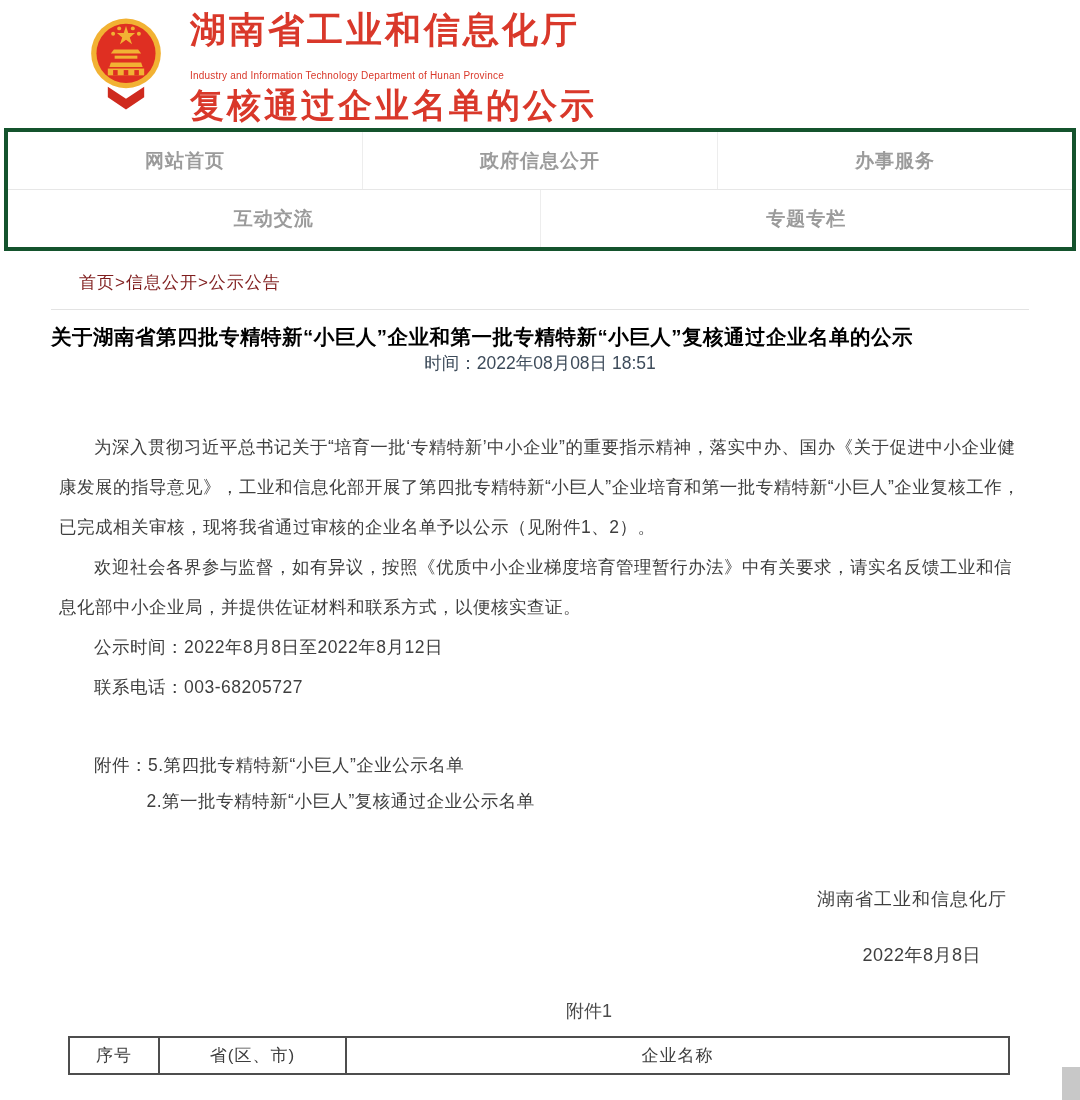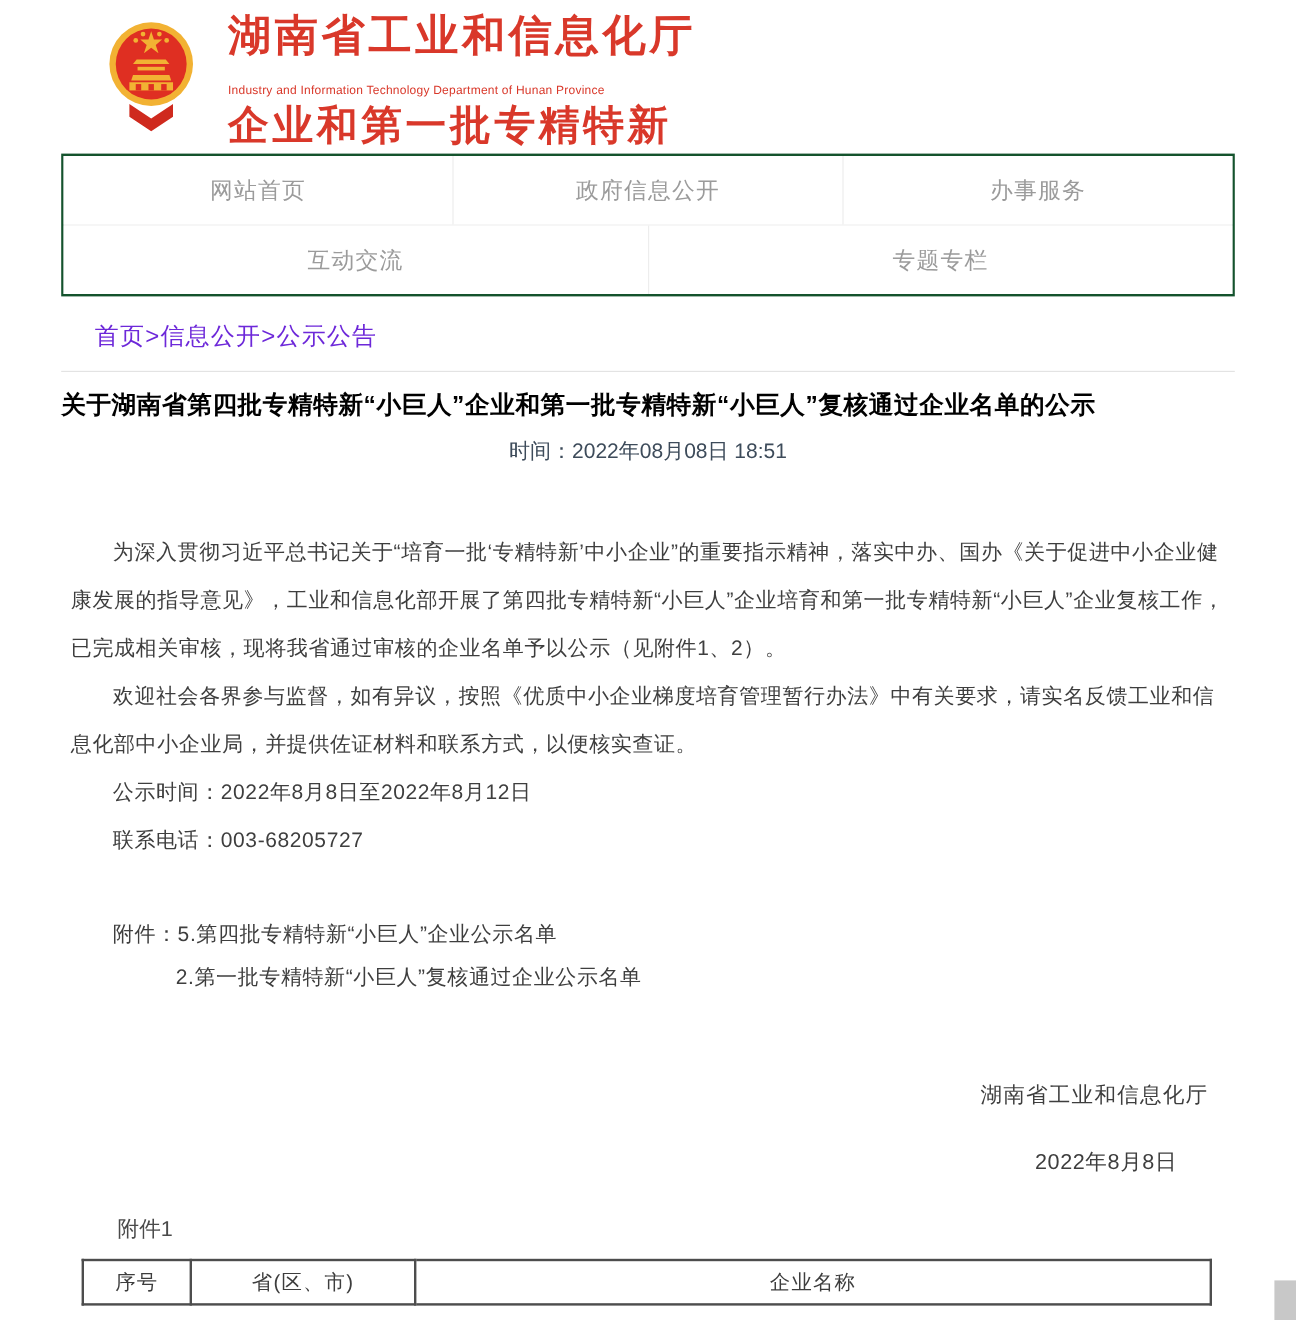--- a/index.html
+++ b/index.html
@@ -11,49 +11,49 @@
     color:#3f3f3f;
   }
   
   .site-header { display:flex; align-items:flex-start; padding:12px 0 0 88px; height:122px; }
   .emblem { width:76px; height:100px; flex:0 0 auto; margin-top:2px; }
   .org-block { margin-left:26px; line-height:1; }
   .org-cn  { font-size:36px; font-weight:bold; color:#d9382a; letter-spacing:3px; }
   .org-en  { font-size:10px; color:#d9382a; margin-top:23px; letter-spacing:.2px; }
   .org-cn2 { font-size:34px; font-weight:bold; color:#d9382a; letter-spacing:3px; margin-top:7px; }
   
-  .nav { width:978px; margin:6px auto 0; border:2px solid #14532d; }
+  .nav { width:1072px; margin:6px auto 0; border:4px solid #14532d;font-weight:bold; }
   .nav-row { display:flex; }
   .nav-row + .nav-row { border-top:1px solid #e7e7e7; }
   .nav-cell {
     flex:1; height:57px; display:flex; align-items:center; justify-content:center;
     font-size:19px; color:#9b9b9b; letter-spacing:1px; cursor:pointer; background:#fff;
   }
   .nav-cell + .nav-cell { border-left:1px solid #ededed; }
   
   .breadcrumb-bar { width:978px; margin:8px auto 0; padding:12px 0 15px 28px;
     border-bottom:1px solid #e3e3e3; }
-  .breadcrumb { font-size:20px; color:#6d28d9; letter-spacing:1px; cursor:pointer; }
+  .breadcrumb { font-size:17px; color:#7f1d1d; letter-spacing:1px; cursor:pointer; }
   
   .article-title { width:978px; margin:13px auto 0; text-align:left;
     font-size:20.5px; font-weight:bold; color:#000000; letter-spacing:.5px; }
-  .article-time  { margin-top:13px; text-align:center; font-size:17.5px; color:#3d4b5a; }
+  .article-time  { text-align:center; font-size:17.5px; color:#3d4b5a; }
   
   .article-body { width:962px; margin:52px auto 0; font-size:17.5px;
     color:#3e3e3e; line-height:40px; letter-spacing:.5px; }
   .article-body p.para { text-indent:2em; }
   .attach-block { margin-top:40px; line-height:36px; }
   .attach-line  { padding-left:2em; }
   .attach-line.indent { padding-left:5em; }
   .attach-link { cursor:pointer; }
   .signature { width:962px; margin:60px auto 0; text-align:right; font-size:18px; color:#3e3e3e; }
   .sign-name { padding-right:14px; letter-spacing:1px; }
   .sign-date { margin-top:16px; padding-right:40px; }
   
-  .annex-label { margin:24px 0 0 98px; font-size:18px; color:#4a4a4a; }
+  .annex-label { margin:24px 0 0 98px; font-size:18px; color:#4a4a4a;text-align:center; }
   .annex-title { margin-top:17px; text-align:center; font-size:18.5px; font-weight:bold;
     color:#333333; letter-spacing:1px; }
   .annex-table { margin:13px 0 0 68px; width:942px; border-collapse:collapse;
     table-layout:fixed; font-size:17px; color:#3d3d3d; }
   .annex-table th, .annex-table td { border:2px solid #4d4d4d; background:#fff; }
   .annex-table th { height:37px; font-weight:normal; text-align:center; letter-spacing:1px; }
   .col-seq { width:90px; } .col-prov { width:187px; }
   
   .watermark { position:absolute; top:1026px; right:22px; display:flex; align-items:center;
     gap:7px; filter:drop-shadow(1px 2px 2px rgba(95,95,95,.65)); pointer-events:none; }
@@ -82,21 +82,21 @@
         <polygon points="28,70 72,70 70,64 30,64" fill="#f2b233"></polygon>
         <rect x="26" y="72" width="48" height="9" fill="#f2b233"></rect>
         <rect x="33" y="74" width="6" height="7" fill="#df2f22"></rect>
         <rect x="47" y="74" width="6" height="7" fill="#df2f22"></rect>
         <rect x="61" y="74" width="6" height="7" fill="#df2f22"></rect>
       </svg>
     </div>
     <div class="org-block">
       <div class="org-cn">湖南省工业和信息化厅</div>
       <div class="org-en">Industry and Information Technology Department of Hunan Province</div>
-      <div class="org-cn2">企业和第一批专精特新</div>
+      <div class="org-cn2">复核通过企业名单的公示</div>
     </div>
   </div>
 
   <div class="nav">
     <div class="nav-row">
       <div class="nav-cell">网站首页</div>
       <div class="nav-cell">政府信息公开</div>
       <div class="nav-cell">办事服务</div>
     </div>
     <div class="nav-row">

